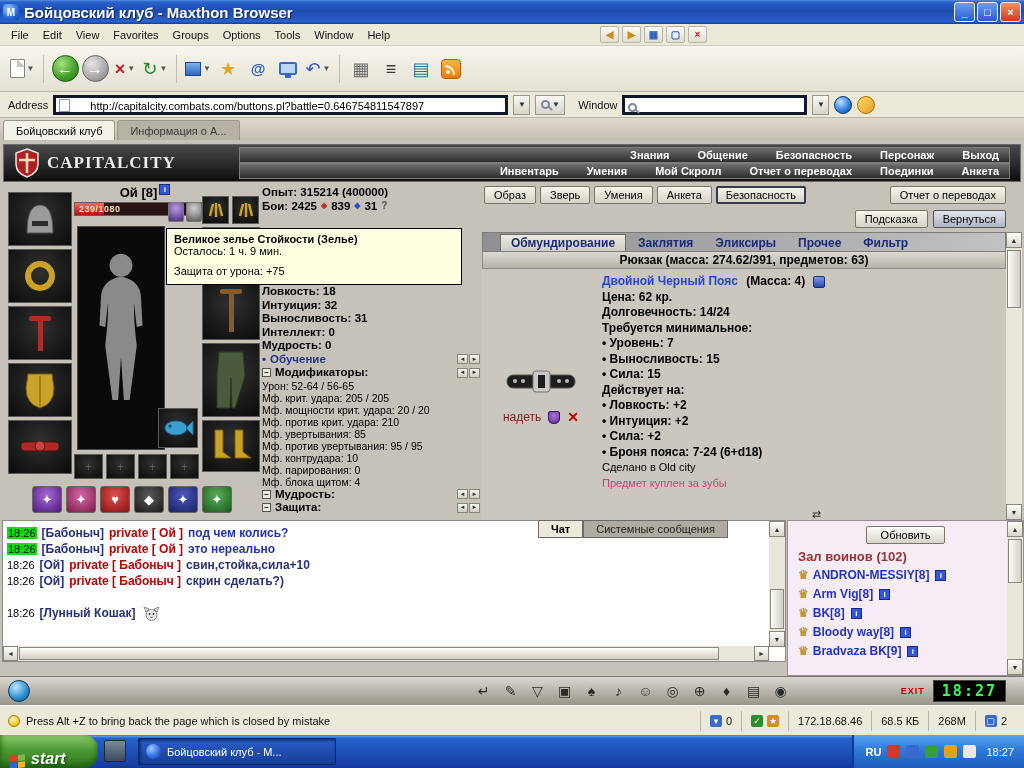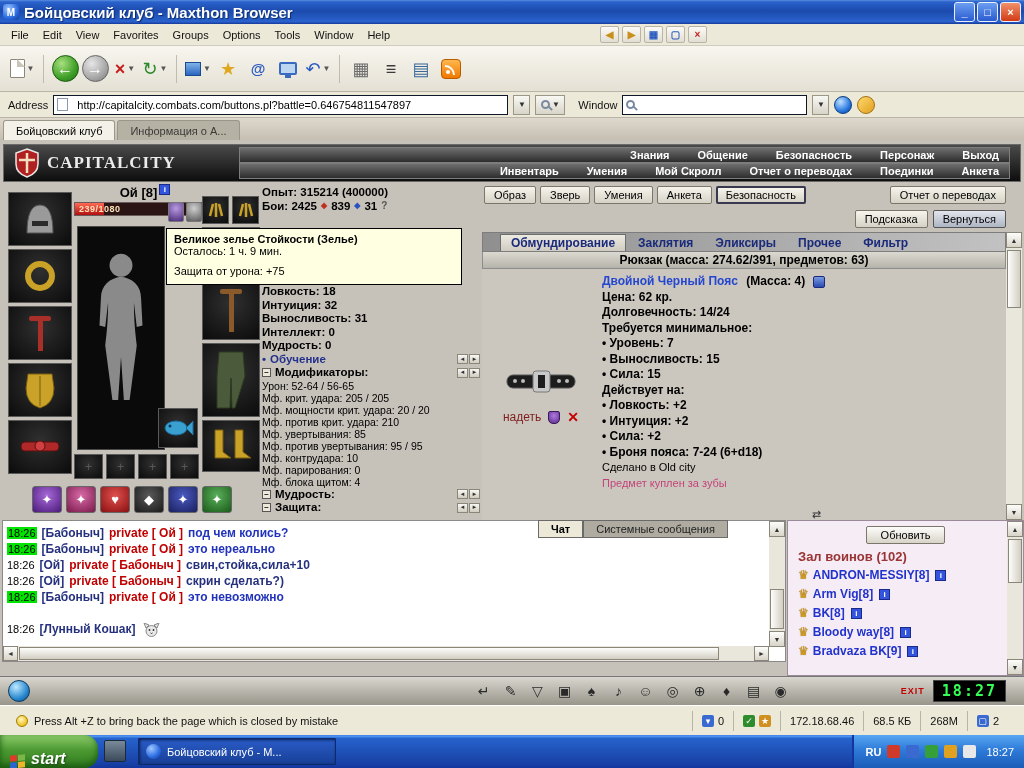--- a/index.html
+++ b/index.html
@@ -37,21 +37,21 @@
 .newpage:after{content:"";position:absolute;right:-1px;top:-1px;border:4px solid transparent;border-left-color:#c8c4b8;border-bottom-color:#c8c4b8}
 .cube{width:16px;height:14px;background:linear-gradient(#7fb3e8,#2a66c0);border:1px solid #1a4a90}
 .monitor{width:18px;height:13px;border:2px solid #3a6ac0;background:#bcd6f2;border-radius:2px;position:relative}
 .monitor:after{content:"";position:absolute;left:4px;bottom:-5px;width:6px;height:3px;background:#3a6ac0}
 .rssbox{width:20px;height:20px;border-radius:4px;background:linear-gradient(#ffb84d,#f07800);border:1px solid #b85a00;position:relative}
 .rssbox i{position:absolute;left:4px;bottom:4px;width:4px;height:4px;background:#fff;border-radius:50%}
 .rssbox b{position:absolute;left:3px;bottom:3px;width:10px;height:10px;border:2px solid #fff;border-left:none;border-bottom:none;border-radius:0 12px 0 0}
 
 #addrbar{position:absolute;left:0;top:92px;width:1024px;height:26px;background:#ECE9D8;border-bottom:1px solid #b8b4a8;
  display:flex;align-items:center;font-size:11px;gap:5px;padding:0 8px;color:#111}
-.field{height:20px;background:#fff;border:1px solid #0f172a;display:flex;align-items:center;padding:0 3px;gap:9px}
+.field{height:20px;background:#fff;border:3px solid #0f172a;display:flex;align-items:flex-end;padding:0 3px;gap:20px}
 .field input{border:none;outline:none;font-size:11px;font-family:"Liberation Sans",sans-serif;width:100%;background:transparent}
 #addr-field{width:455px}
 #search-field{width:185px}
 .pageic{width:11px;height:13px;background:#fff;border:1px solid #8a99b0;flex:none}
 .drop{width:17px;height:20px;background:linear-gradient(#f8f8f4,#d8d4c8);border:1px solid #9a968a;font-size:8px;display:flex;align-items:center;justify-content:center;color:#333}
 .mag{width:9px;height:9px;border:2px solid #7a8aa0;border-radius:50%;position:relative;flex:none}
 .mag:after{content:"";position:absolute;width:6px;height:2px;background:#7a8aa0;transform:rotate(45deg);right:-5px;bottom:-2px}
 .roundic{width:18px;height:18px;border-radius:50%}
 .orb{background:radial-gradient(circle at 35% 30%,#bfe0ff,#2a7ae0 60%,#0a3a90);border:1px solid #0a3a80}
 .pencil{background:linear-gradient(135deg,#ffd86b,#e0a020);border:1px solid #a07010}
@@ -169,21 +169,21 @@
 #gtb{position:absolute;left:0;top:676px;width:1024px;height:29px;border-top:1px solid #777;
  background:linear-gradient(#D8D6CE,#98958B);display:flex;align-items:center;padding:0 8px}
 .gt-ic{width:23px;height:22px;margin:0 2px;display:flex;align-items:center;justify-content:center;font-size:14px;color:#2a2a2a}
 .gt-globe{width:22px;height:22px;border-radius:50%;background:radial-gradient(circle at 35% 30%,#bfe8ff,#2a8ad0 60%,#0a4a80);border:1px solid #0a3a60}
 #gtb .grp{display:flex;margin-left:440px}
 #exitlbl{margin-left:auto;color:#C40000;font-weight:bold;font-size:9px;letter-spacing:1px}
 #lcd{margin:0 10px 0 8px;background:#000;border:1px solid #444;padding:1px 8px;color:#33FF55;
  font-family:"DejaVu Sans Mono",monospace;font-weight:bold;font-size:15px;letter-spacing:2px}
 
 #statusbar{position:absolute;left:0;top:705px;width:1024px;height:30px;background:#ECE9D8;border-top:1px solid #fff;
- display:flex;align-items:center;font-size:11px;padding:0 16px;color:#111}
+ display:flex;align-items:center;font-size:11px;padding:0 8px;color:#111}
 .bulb{width:12px;height:12px;border-radius:50%;background:radial-gradient(circle at 40% 35%,#fff8c0,#f0c020 70%,#c09000);border:1px solid #a08000;margin-right:6px}
 #statusbar .hint{flex:1}
 .sseg{border-left:1px solid #b8b4a8;padding:0 9px;height:20px;display:flex;align-items:center;gap:4px;white-space:nowrap}
 .sic{width:12px;height:12px;border-radius:2px;display:inline-flex;align-items:center;justify-content:center;font-size:9px;color:#fff}
 .sic.blue{background:#3a6ad0}.sic.green{background:#2E8B2E}.sic.gold{background:#D09020}
 
 #taskbar{position:absolute;left:0;top:735px;width:1024px;height:33px;
  background:linear-gradient(180deg,#3E7CE8 0%,#4E95F0 4%,#2663CC 10%,#1941A5 86%,#12369E 100%)}
 #startbtn{position:absolute;left:0;top:0;height:33px;width:98px;border-radius:0 14px 14px 0;display:flex;align-items:flex-end;gap:6px;padding:0 14px 0 10px;
  background:linear-gradient(180deg,#8CCB6A 0%,#4D9A33 45%,#2F7A1E 100%);box-shadow:inset 0 -3px 6px #1a5a10;color:#fff;font-weight:bold;font-style:italic;font-size:16px;text-shadow:1px 1px 2px #1a4a10}
@@ -597,23 +597,20 @@
       </div>
       <div class="msg">
         <span class="time hl">18:26</span><span class="nick">[Бабоныч]</span><span class="priv">private [ Ой ]</span><span class="txt">это нереально</span>
       </div>
       <div class="msg own">
         <span class="time">18:26</span><span class="nick">[Ой]</span><span class="priv">private [ Бабоныч ]</span><span class="txt">свин,стойка,сила+10</span>
       </div>
       <div class="msg own">
         <span class="time">18:26</span><span class="nick">[Ой]</span><span class="priv">private [ Бабоныч ]</span><span class="txt">скрин сделать?)</span>
       </div>
-      <div class="msg">
-        <span class="time hl">18:26</span><span class="nick">[Бабоныч]</span><span class="priv">private [ Ой ]</span><span class="txt">это невозможно</span>
-      </div>
       <div class="msg" style="margin-top:16px">
         <span class="time">18:26</span><span class="nick">[Лунный Кошак]</span>
         <svg width="17" height="14" viewBox="0 0 17 14" style="vertical-align:middle;margin-left:4px">
           <path d="M3 5 L1 0 L6 2 Z" fill="#e8e8e8" stroke="#888"></path>
           <path d="M14 5 L16 0 L11 2 Z" fill="#e8e8e8" stroke="#888"></path>
           <circle cx="8.5" cy="8" r="5.5" fill="#e8e8e8" stroke="#888"></circle>
           <circle cx="6.5" cy="7" r="0.9" fill="#333"></circle>
             <circle cx="10.5" cy="7" r="0.9" fill="#333"></circle>
           <path d="M7.5 10 Q8.5 11 9.5 10" stroke="#333" fill="none"></path>
         </svg>

